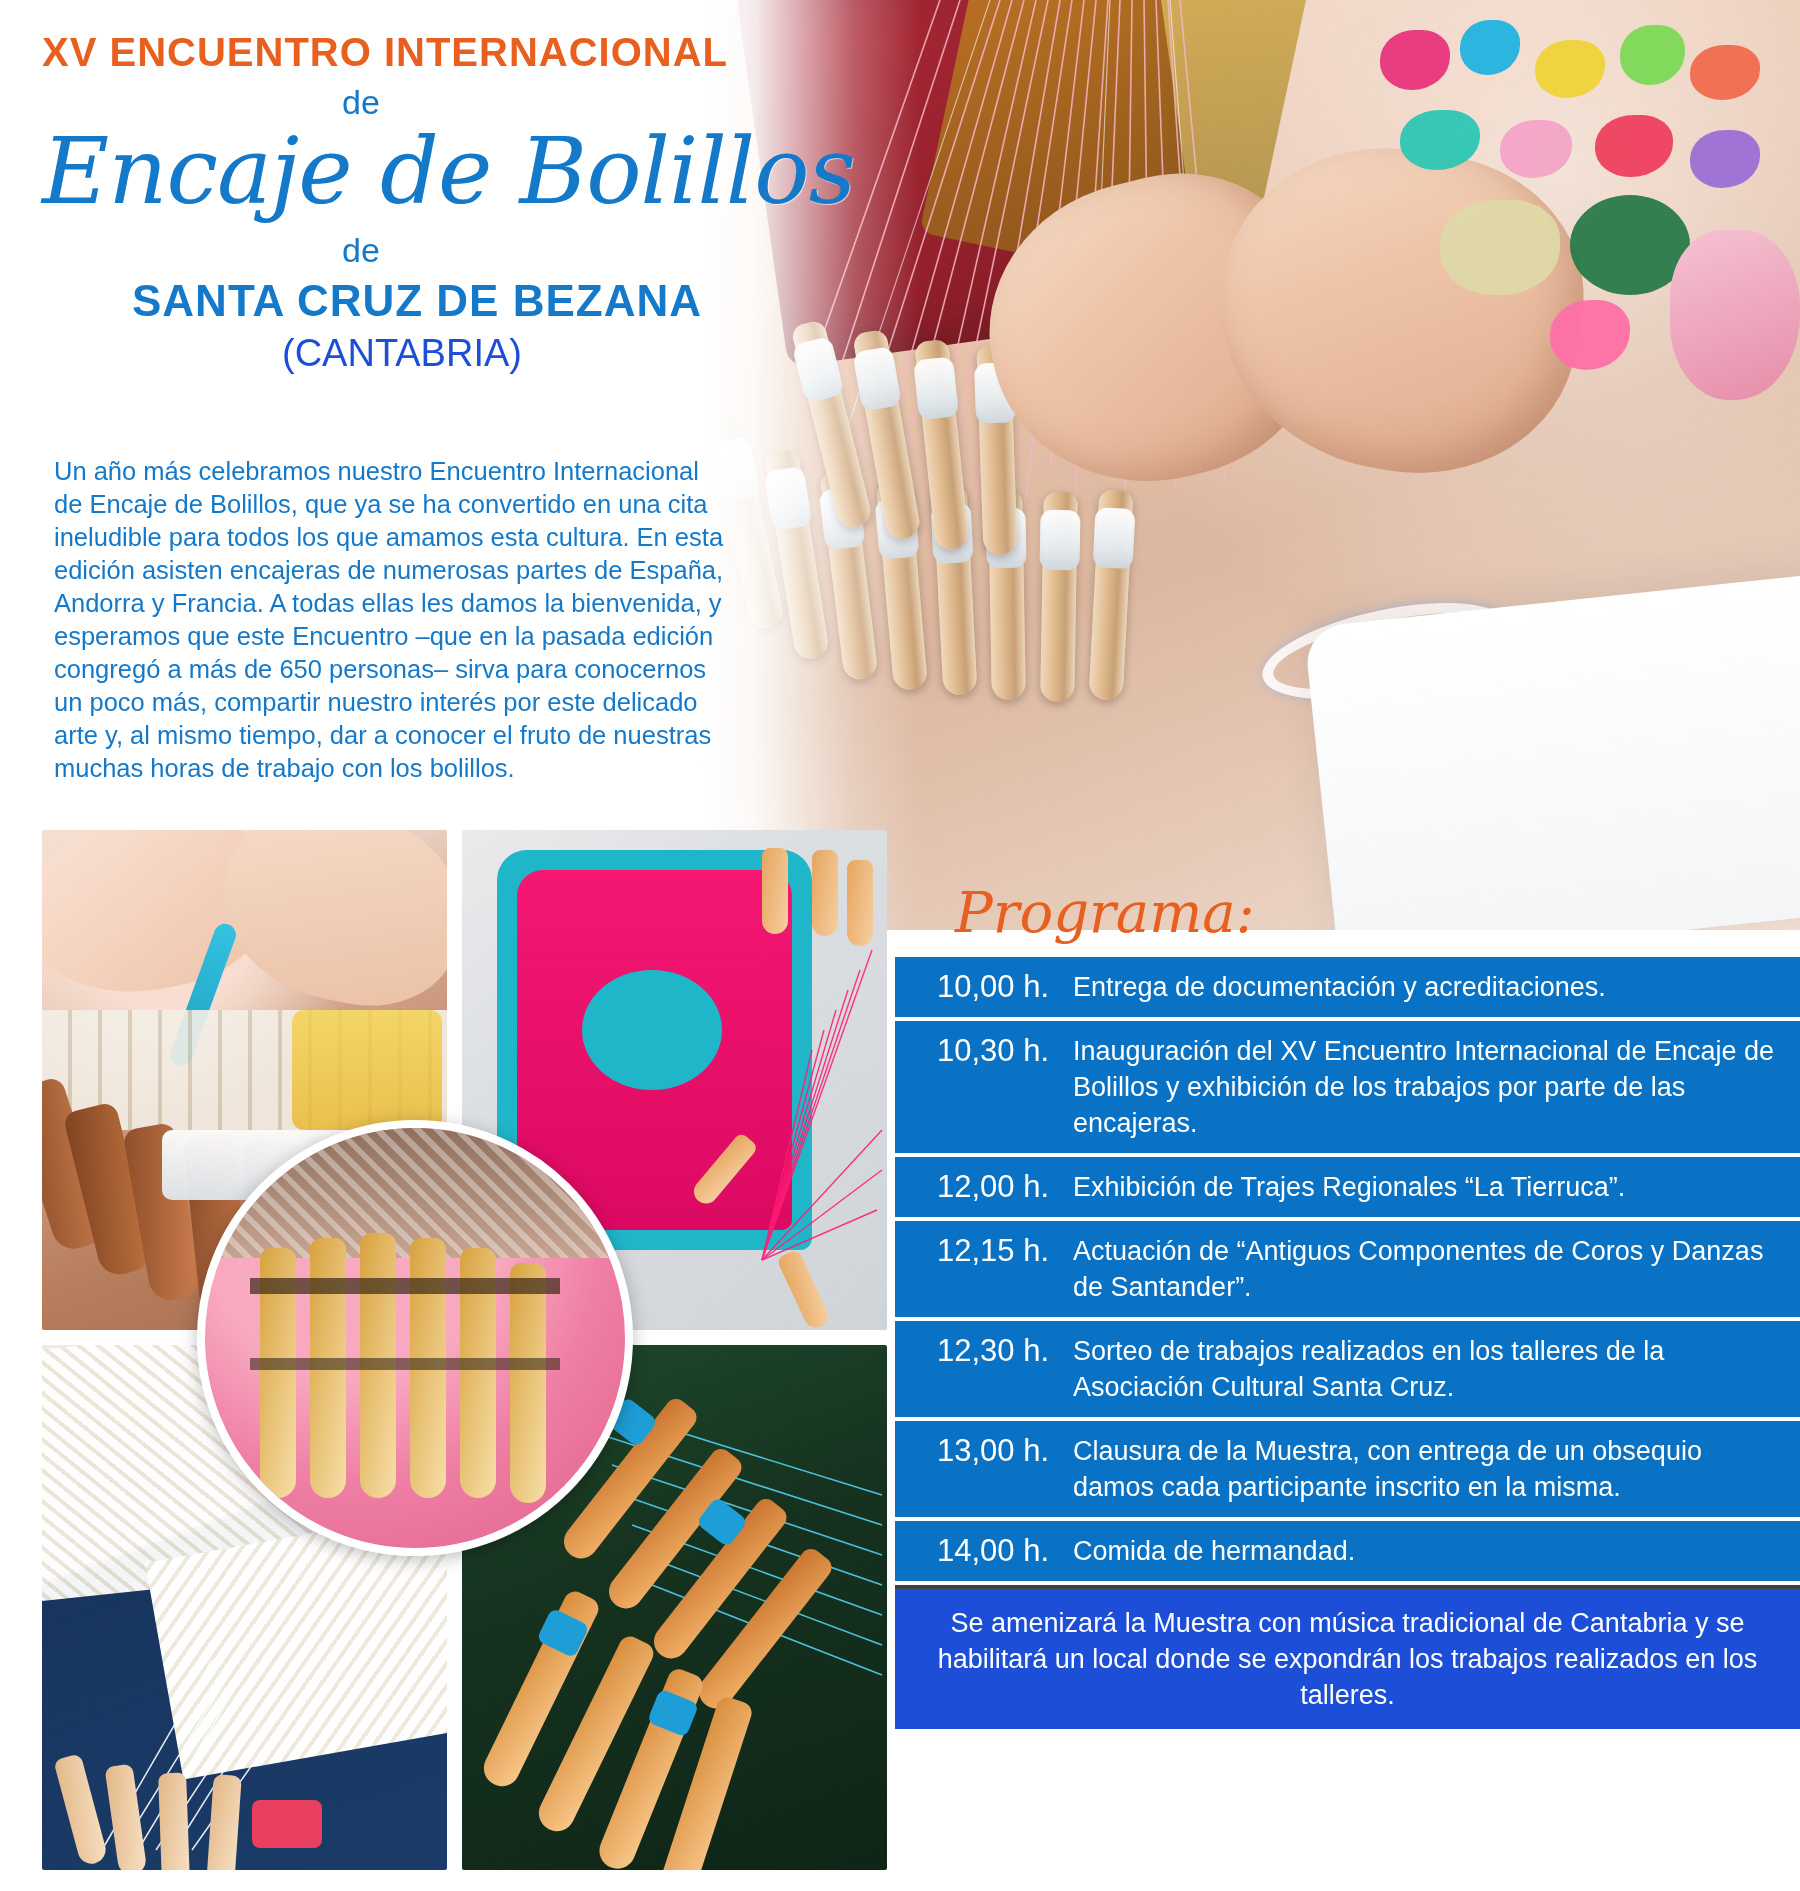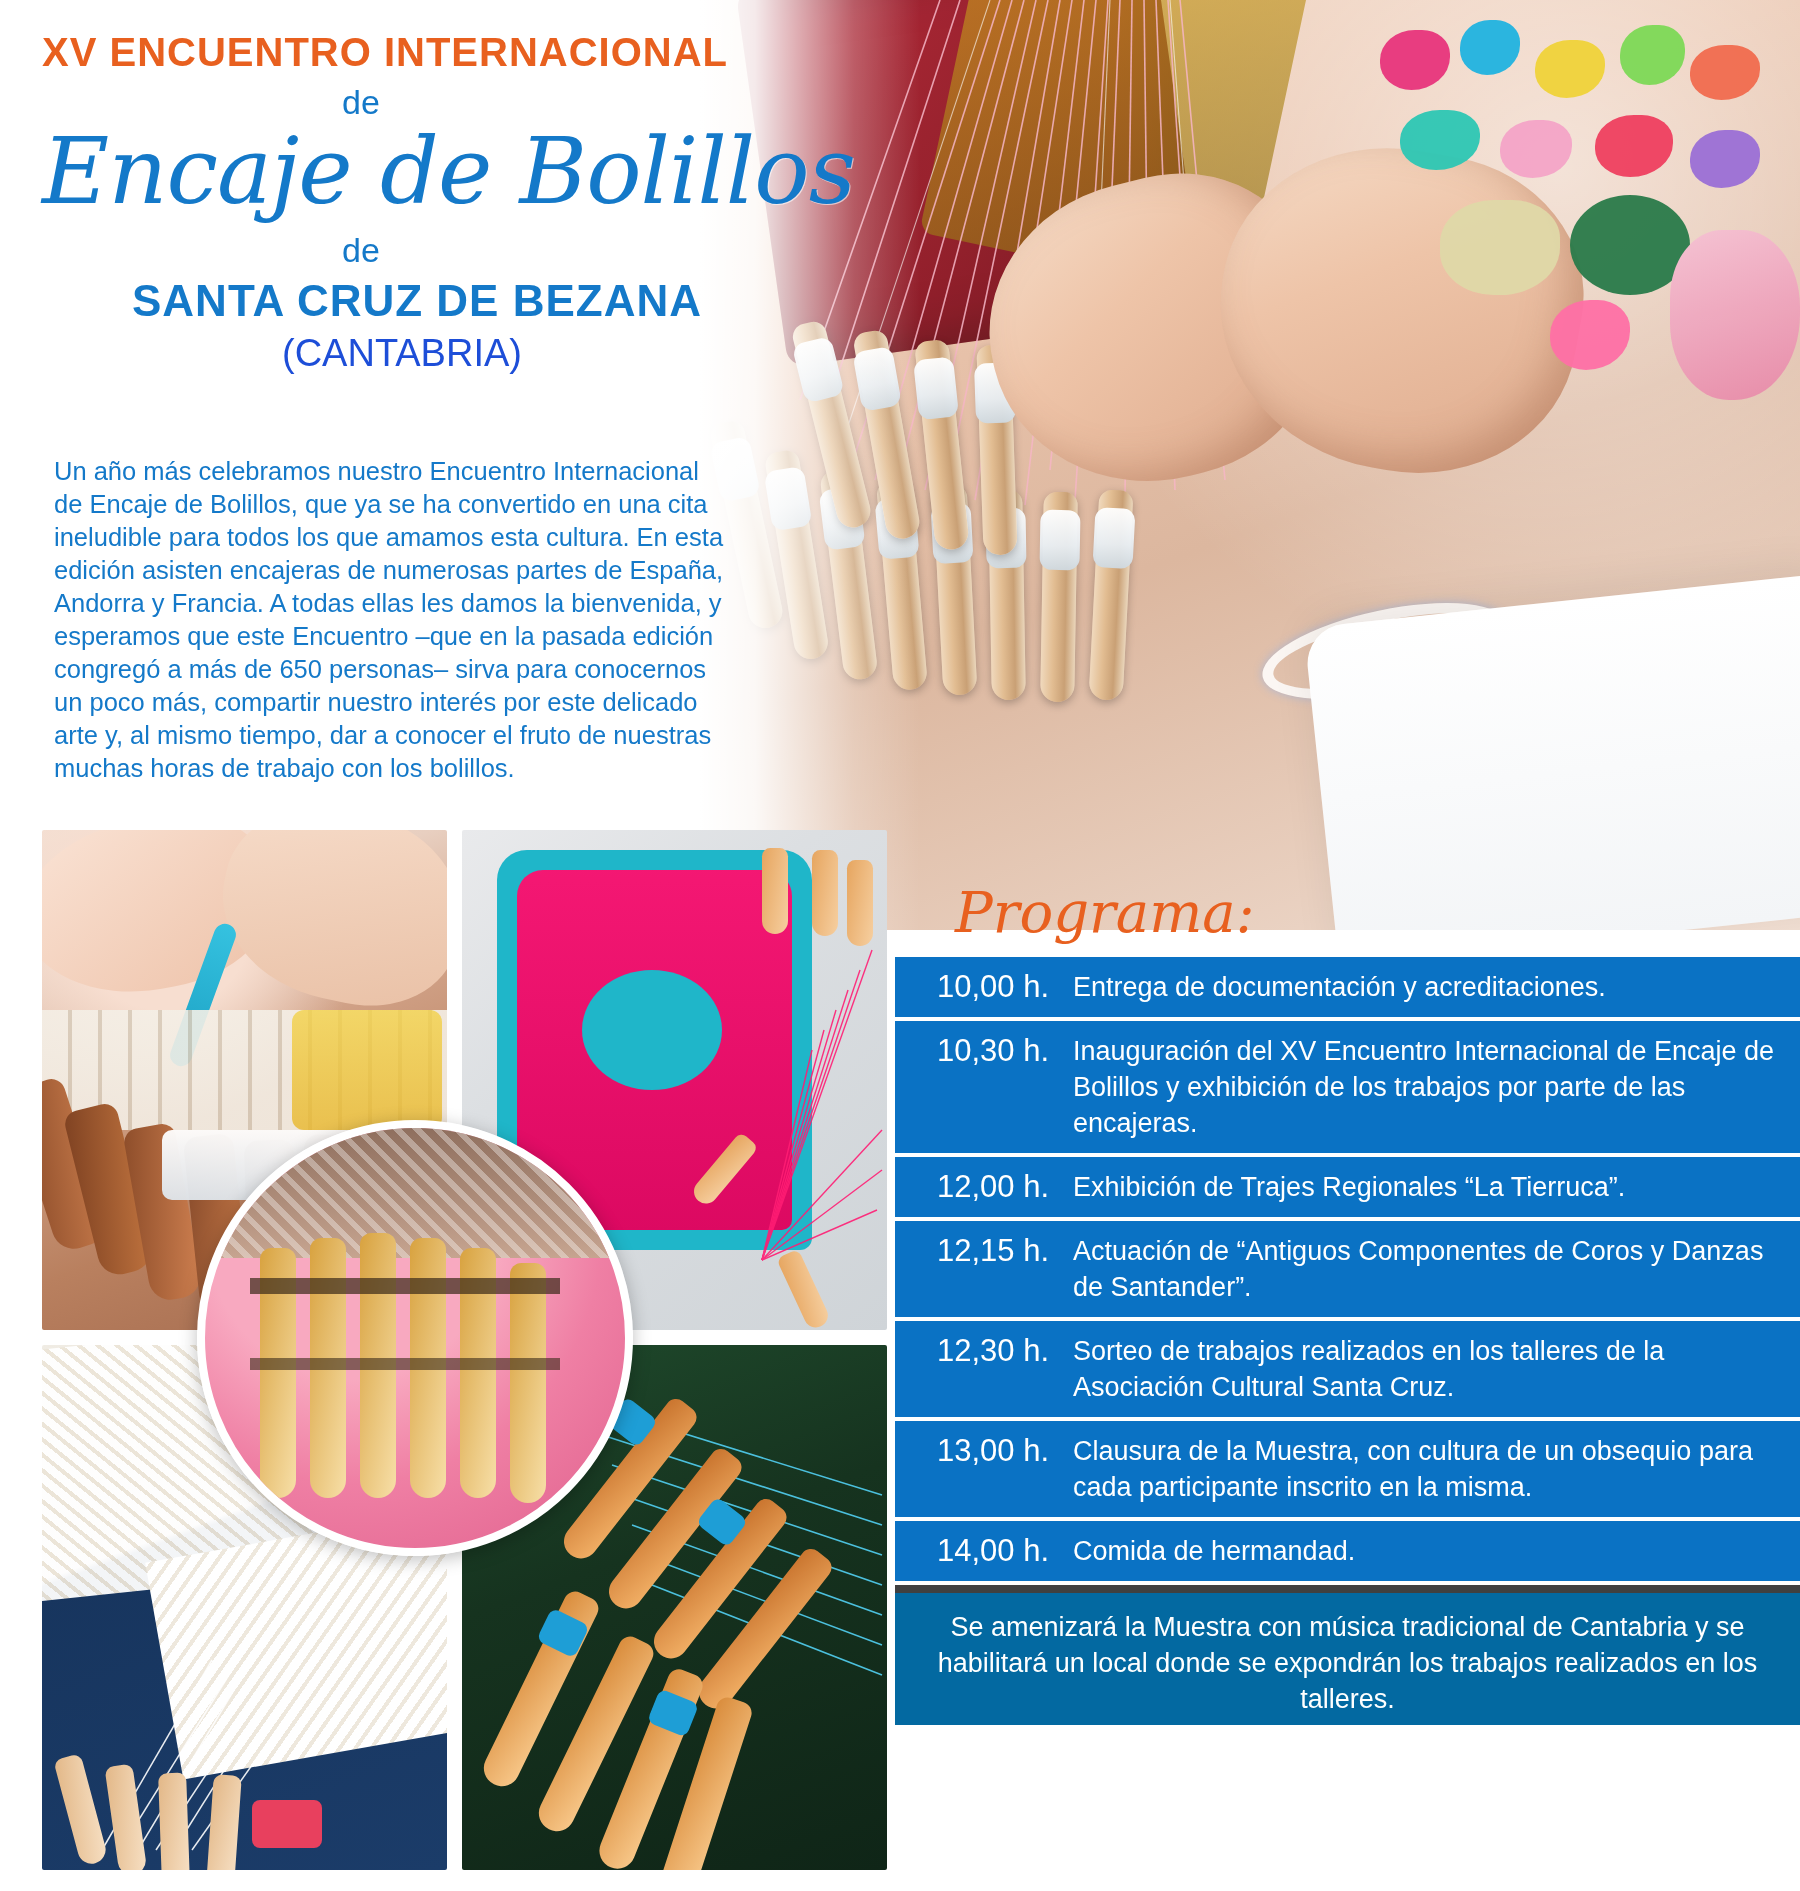--- a/index.html
+++ b/index.html
@@ -278,27 +278,27 @@
     flex: 0 0 118px;
     font-size: 31px;
     line-height: 36px;
     white-space: nowrap;
   }
   .row .desc {
     font-size: 27px;
     line-height: 36px;
   }
   .footer-note {
-    background: #0369a1;
+    background: #1d4ed8;
     color: #ffffff;
     text-align: center;
     font-size: 27px;
     line-height: 36px;
-    padding: 16px 30px 8px 30px;
-    border-top: 8px solid #404040;
+    padding: 16px 30px 16px 30px;
+    border-top: 4px solid #404040;
     box-sizing: border-box;
   }
 </style>
 </head>
 <body>
 
 <div class="poster">
 
   <div class="hero-photo">
     <div class="cushion"></div>
@@ -509,21 +509,21 @@
         <div class="desc">Actuación de “Antiguos Componentes de Coros y Danzas de Santander”.</div>
       </div>
 
       <div class="row">
         <div class="time">12,30 h.</div>
         <div class="desc">Sorteo de trabajos realizados en los talleres de la Asociación Cultural Santa Cruz.</div>
       </div>
 
       <div class="row">
         <div class="time">13,00 h.</div>
-        <div class="desc">Clausura de la Muestra, con cultura de un obsequio para cada participante inscrito en la misma.</div>
+        <div class="desc">Clausura de la Muestra, con entrega de un obsequio damos cada participante inscrito en la misma.</div>
       </div>
 
       <div class="row">
         <div class="time">14,00 h.</div>
         <div class="desc">Comida de hermandad.</div>
       </div>
 
       <div class="footer-note">Se amenizará la Muestra con música tradicional de Cantabria y se habilitará un local donde se expondrán los trabajos realizados en los talleres.</div>
     </div>
   </div>

